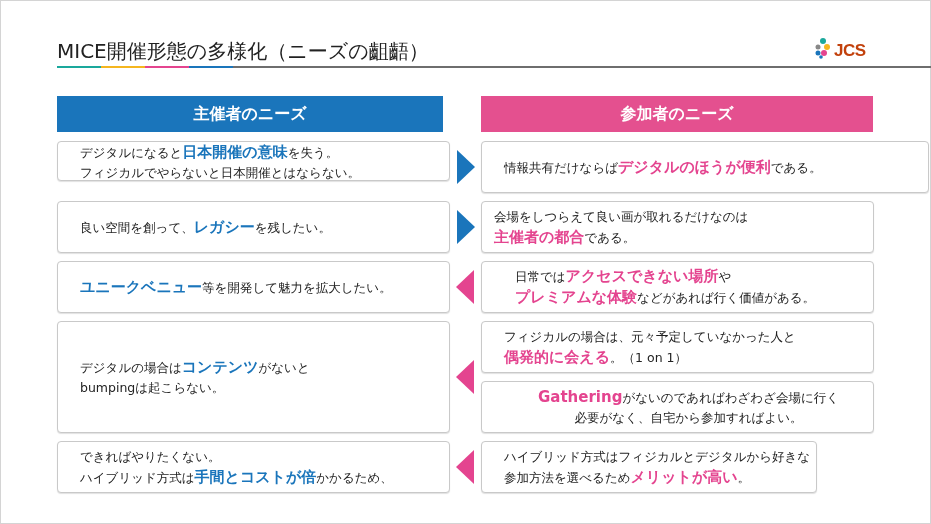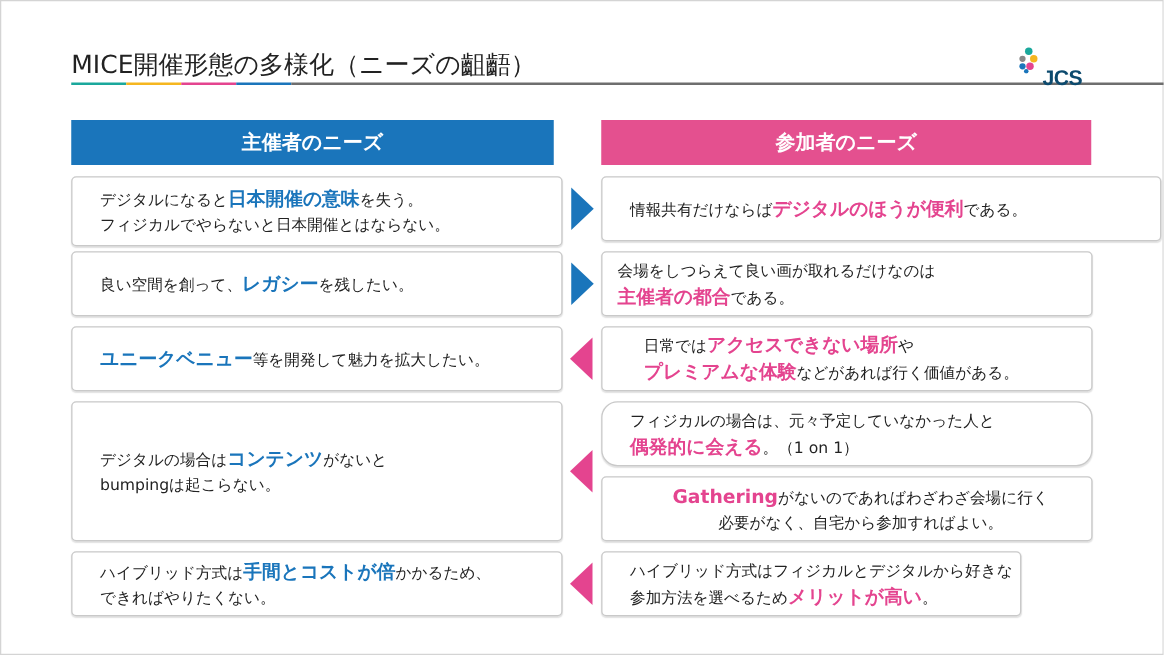--- a/index.html
+++ b/index.html
@@ -2,21 +2,21 @@
 <html><head>
 <meta charset="utf-8">
 <style>
   html, body { margin:0; padding:0; }
   body { width:931px; height:524px; background:#ffffff; position:relative; overflow:hidden;
          font-family:"DejaVu Sans", "Liberation Sans", sans-serif; color:#222; }
   .frame { position:absolute; left:0; top:0; width:929px; height:522px; border:1px solid #d4d4d4; }
   .title { position:absolute; left:57px; top:38px; font-size:20px; color:#222; letter-spacing:0px; white-space:nowrap; }
   .rule { position:absolute; top:66px; height:2px; }
   .logo { position:absolute; left:814px; top:37px; width:60px; height:22px; }
-  .logo-text { position:absolute; left:20px; top:16px; font-size:17px; font-weight:bold; color:#0c4a6e; font-family:"Liberation Sans", sans-serif; letter-spacing:-0.5px; }
+  .logo-text { position:absolute; left:20px; top:4px; font-size:17px; font-weight:bold; color:#c2410c; font-family:"Liberation Sans", sans-serif; letter-spacing:-0.5px; }
   .col-head { position:absolute; top:96px; height:36px; color:#fff; font-weight:bold; font-size:16px;
               display:flex; align-items:center; justify-content:center; }
   .box { position:absolute; background:#fff; border:1px solid #c9c9c9; border-radius:4px; box-sizing:border-box;
          box-shadow:0 1px 1px rgba(0,0,0,0.12); display:flex; flex-direction:column; justify-content:center;
          font-size:12.5px; line-height:20px; padding-left:22px; white-space:nowrap; }
   .hl { font-weight:bold; font-size:15px; }
   .hl-blue { color:#1a75bb; }
   .hl-pink { color:#e4448f; }
   .arrow { position:absolute; width:0; height:0; }
   .arrow-right { border-top:17px solid transparent; border-bottom:17px solid transparent; border-left:18px solid #1a75bb; }
@@ -43,41 +43,41 @@
     <circle cx="4" cy="16" r="2.5" fill="#1a75bb"></circle>
     <circle cx="10" cy="16" r="3" fill="#e4448f"></circle>
     <circle cx="7" cy="20" r="1.8" fill="#1a75bb"></circle>
   </svg>
   <span class="logo-text">JCS</span>
 </div>
 
 <div class="col-head" style="left:57px;width:386px;background:#1a75bb;">主催者のニーズ</div>
 <div class="col-head" style="left:481px;width:392px;background:#e4508f;">参加者のニーズ</div>
 
-<div class="box" style="left:57px;top:141px;width:393px;height:56px;">
+<div class="box" style="left:57px;top:141px;width:393px;height:40px;justify-content:space-between;">
   <div><span>デジタルになると</span><span class="hl hl-blue">日本開催の意味</span><span>を失う。</span></div>
   <div><span>フィジカルでやらないと日本開催とはならない。</span></div>
 </div>
 
 <div class="box" style="left:57px;top:201px;width:393px;height:52px;">
   <div><span>良い空間を創って、</span><span class="hl hl-blue">レガシー</span><span>を残したい。</span></div>
 </div>
 
 <div class="box" style="left:57px;top:261px;width:393px;height:52px;">
   <div><span class="hl hl-blue">ユニークベニュー</span><span>等を開発して魅力を拡大したい。</span></div>
 </div>
 
 <div class="box" style="left:57px;top:321px;width:393px;height:112px;">
   <div><span>デジタルの場合は</span><span class="hl hl-blue">コンテンツ</span><span>がないと</span></div>
   <div><span>bumpingは起こらない。</span></div>
 </div>
 
 <div class="box" style="left:57px;top:441px;width:393px;height:52px;">
+  <div><span>できればやりたくない。</span></div>
   <div><span>ハイブリッド方式は</span><span class="hl hl-blue">手間とコストが倍</span><span>かかるため、</span></div>
-  <div><span>できればやりたくない。</span></div>
 </div>
 
 <div class="arrow arrow-right" style="left:457px;top:150px;"></div>
 <div class="arrow arrow-right" style="left:457px;top:210px;"></div>
 <div class="arrow arrow-left" style="left:456px;top:270px;"></div>
 <div class="arrow arrow-left" style="left:456px;top:360px;"></div>
 <div class="arrow arrow-left" style="left:456px;top:450px;"></div>
 
 <div class="box" style="left:481px;top:141px;width:448px;height:52px;">
   <div><span>情報共有だけならば</span><span class="hl hl-pink">デジタルのほうが便利</span><span>である。</span></div>
@@ -86,21 +86,21 @@
 <div class="box" style="left:481px;top:201px;width:393px;height:52px;padding-left:12px;">
   <div><span>会場をしつらえて良い画が取れるだけなのは</span></div>
   <div><span class="hl hl-pink">主催者の都合</span><span>である。</span></div>
 </div>
 
 <div class="box" style="left:481px;top:261px;width:393px;height:52px;padding-left:33px;">
   <div><span>日常では</span><span class="hl hl-pink">アクセスできない場所</span><span>や</span></div>
   <div><span class="hl hl-pink">プレミアムな体験</span><span>などがあれば行く価値がある。</span></div>
 </div>
 
-<div class="box" style="left:481px;top:321px;width:393px;height:52px;border-radius:13px;">
+<div class="box" style="left:481px;top:321px;width:393px;height:52px;">
   <div><span>フィジカルの場合は、元々予定していなかった人と</span></div>
   <div><span class="hl hl-pink">偶発的に会える</span><span>。（1 on 1）</span></div>
 </div>
 
 <div class="box" style="left:481px;top:381px;width:393px;height:52px;align-items:center;">
   <div><span class="hl hl-pink">Gathering</span><span>がないのであればわざわざ会場に行く</span></div>
   <div><span>必要がなく、自宅から参加すればよい。</span></div>
 </div>
 
 <div class="box" style="left:481px;top:441px;width:336px;height:52px;">

